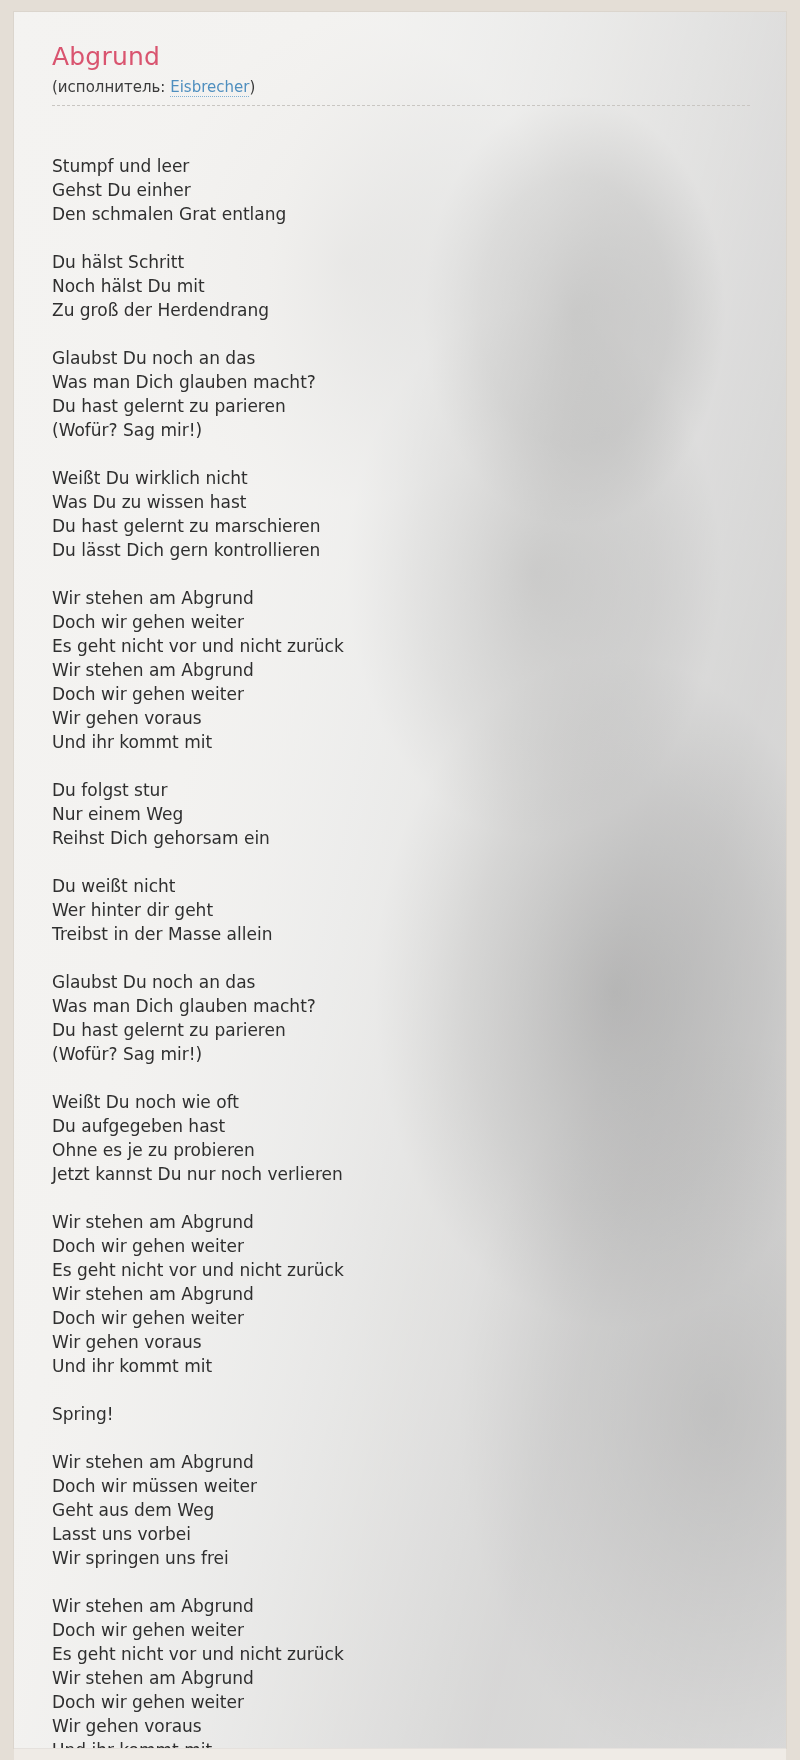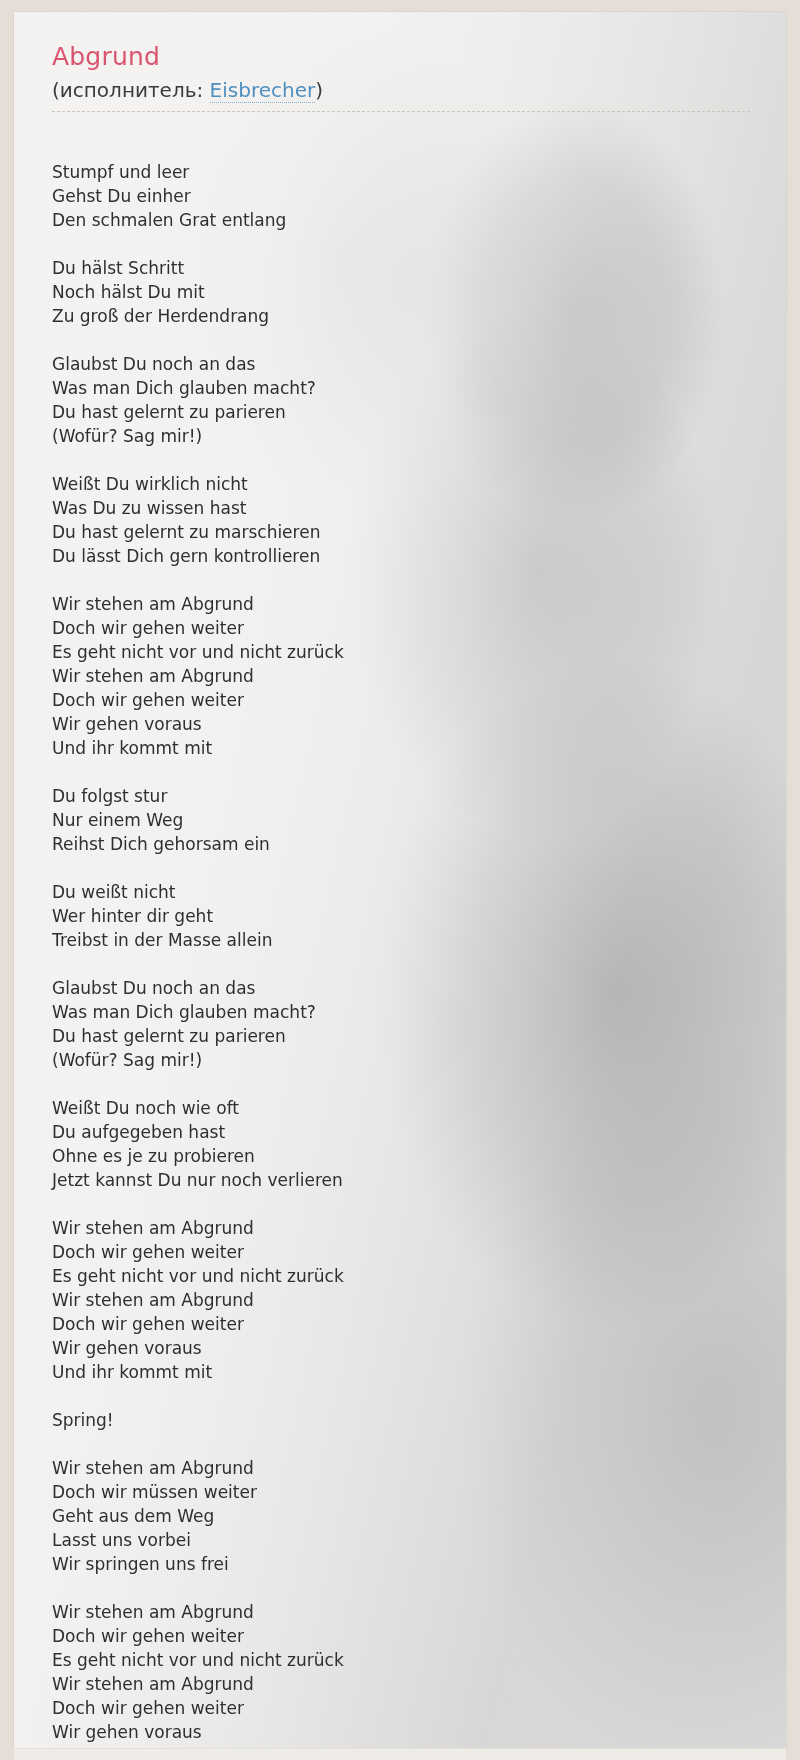--- a/index.html
+++ b/index.html
@@ -80,21 +80,21 @@
   #song-title {
     color: #d9546f;
     font-size: 25px;
     line-height: 30px;
     font-weight: normal;
     margin: 0 0 6px 0;
     letter-spacing: 0.2px;
   }
 
   #artist-line {
-    font-size: 20px;
+    font-size: 15px;
     color: #3b3b3b;
     padding-bottom: 9px;
     border-bottom: 1px dashed #c9c6c2;
     margin-bottom: 16px;
   }
   #artist-line .paren { color: #3b3b3b; }
   #artist-link {
     color: #4f8fbf;
     text-decoration: none;
     border-bottom: 1px dotted #7fb0d4;

